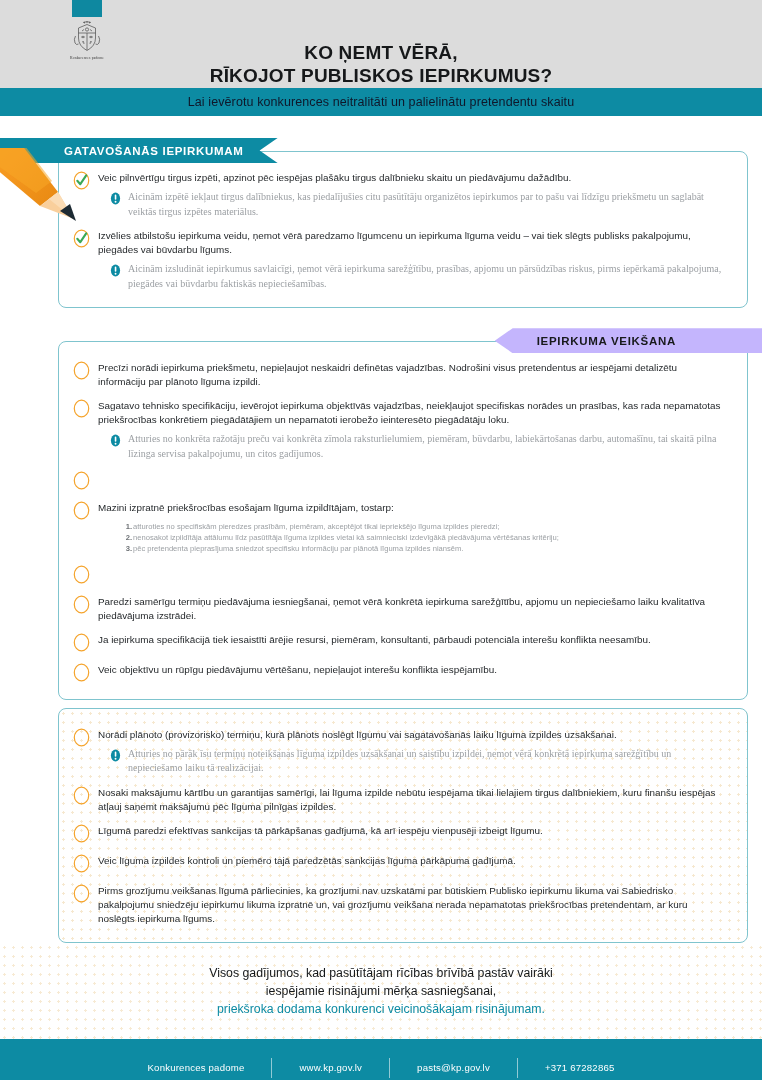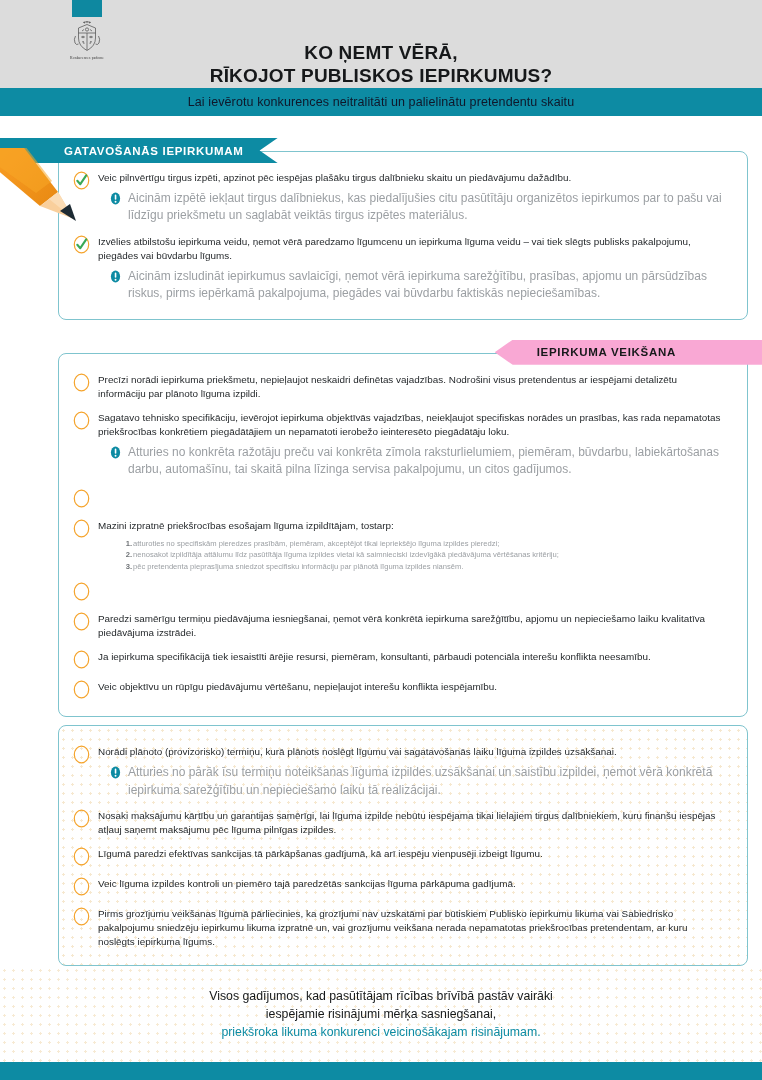--- a/index.html
+++ b/index.html
@@ -109,21 +109,21 @@
     clip-path: polygon(0 0, 100% 0, calc(100% - 18px) 50%, 100% 100%, 0 100%);
   }
   .banner-teal .sec-title { color: #ffffff; }
 
   
   .banner-orange {
     position: absolute;
     right: 0;
     top: 0;
     height: 25px;
-    background: #f9a8d4;
+    background: #c4b5fd;
     display: flex;
     align-items: center;
     padding-left: 42px;
     padding-right: 86px;
     clip-path: polygon(18px 0, 100% 0, 100% 100%, 18px 100%, 0 50%);
   }
   .banner-orange .sec-title { color: #17191b; }
 
   .sec-title {
     font-size: 11.5px;
@@ -181,23 +181,24 @@
     margin-left: 12px;
   }
   .note-icon {
     flex: 0 0 auto;
     width: 11px;
     height: 13px;
     margin-right: 7px;
     margin-top: 1px;
   }
   .note-text {
-    font-size: 12px;
+    font-size: 10px;
     line-height: 1.45;
     color: #9b9fa3;
+    font-family: Liberation Serif, serif;
   }
 
   
   .numlist {
     margin-top: 5px;
     margin-left: 24px;
   }
   .numrow {
     display: flex;
     align-items: flex-start;
@@ -501,21 +502,21 @@
             <div class="item-text">Pirms grozījumu veikšanas līgumā pārliecinies, ka grozījumi nav uzskatāmi par būtiskiem Publisko iepirkumu likuma vai Sabiedrisko pakalpojumu sniedzēju iepirkumu likuma izpratnē un, vai grozījumu veikšana nerada nepamatotas priekšrocības pretendentam, ar kuru noslēgts iepirkuma līgums.</div>
           </div>
         </div>
       </div>
     </div>
   </div>
 
 <div class="conclusion">
   <div class="conc-line">Visos gadījumos, kad pasūtītājam rīcības brīvībā pastāv vairāki</div>
   <div class="conc-line">iespējamie risinājumi mērķa sasniegšanai,</div>
-  <div class="conc-line accent">priekšroka likuma konkurenci veicinošākajam risinājumam.</div>
+  <div class="conc-line accent">priekšroka dodama konkurenci veicinošākajam risinājumam.</div>
 </div>
 
 <div class="footer">
   <div class="footer-inner">
     <span class="footer-item">Konkurences padome</span>
     <span class="footer-sep"></span>
     <span class="footer-item">www.kp.gov.lv</span>
     <span class="footer-sep"></span>
     <span class="footer-item">pasts@kp.gov.lv</span>
     <span class="footer-sep"></span>

